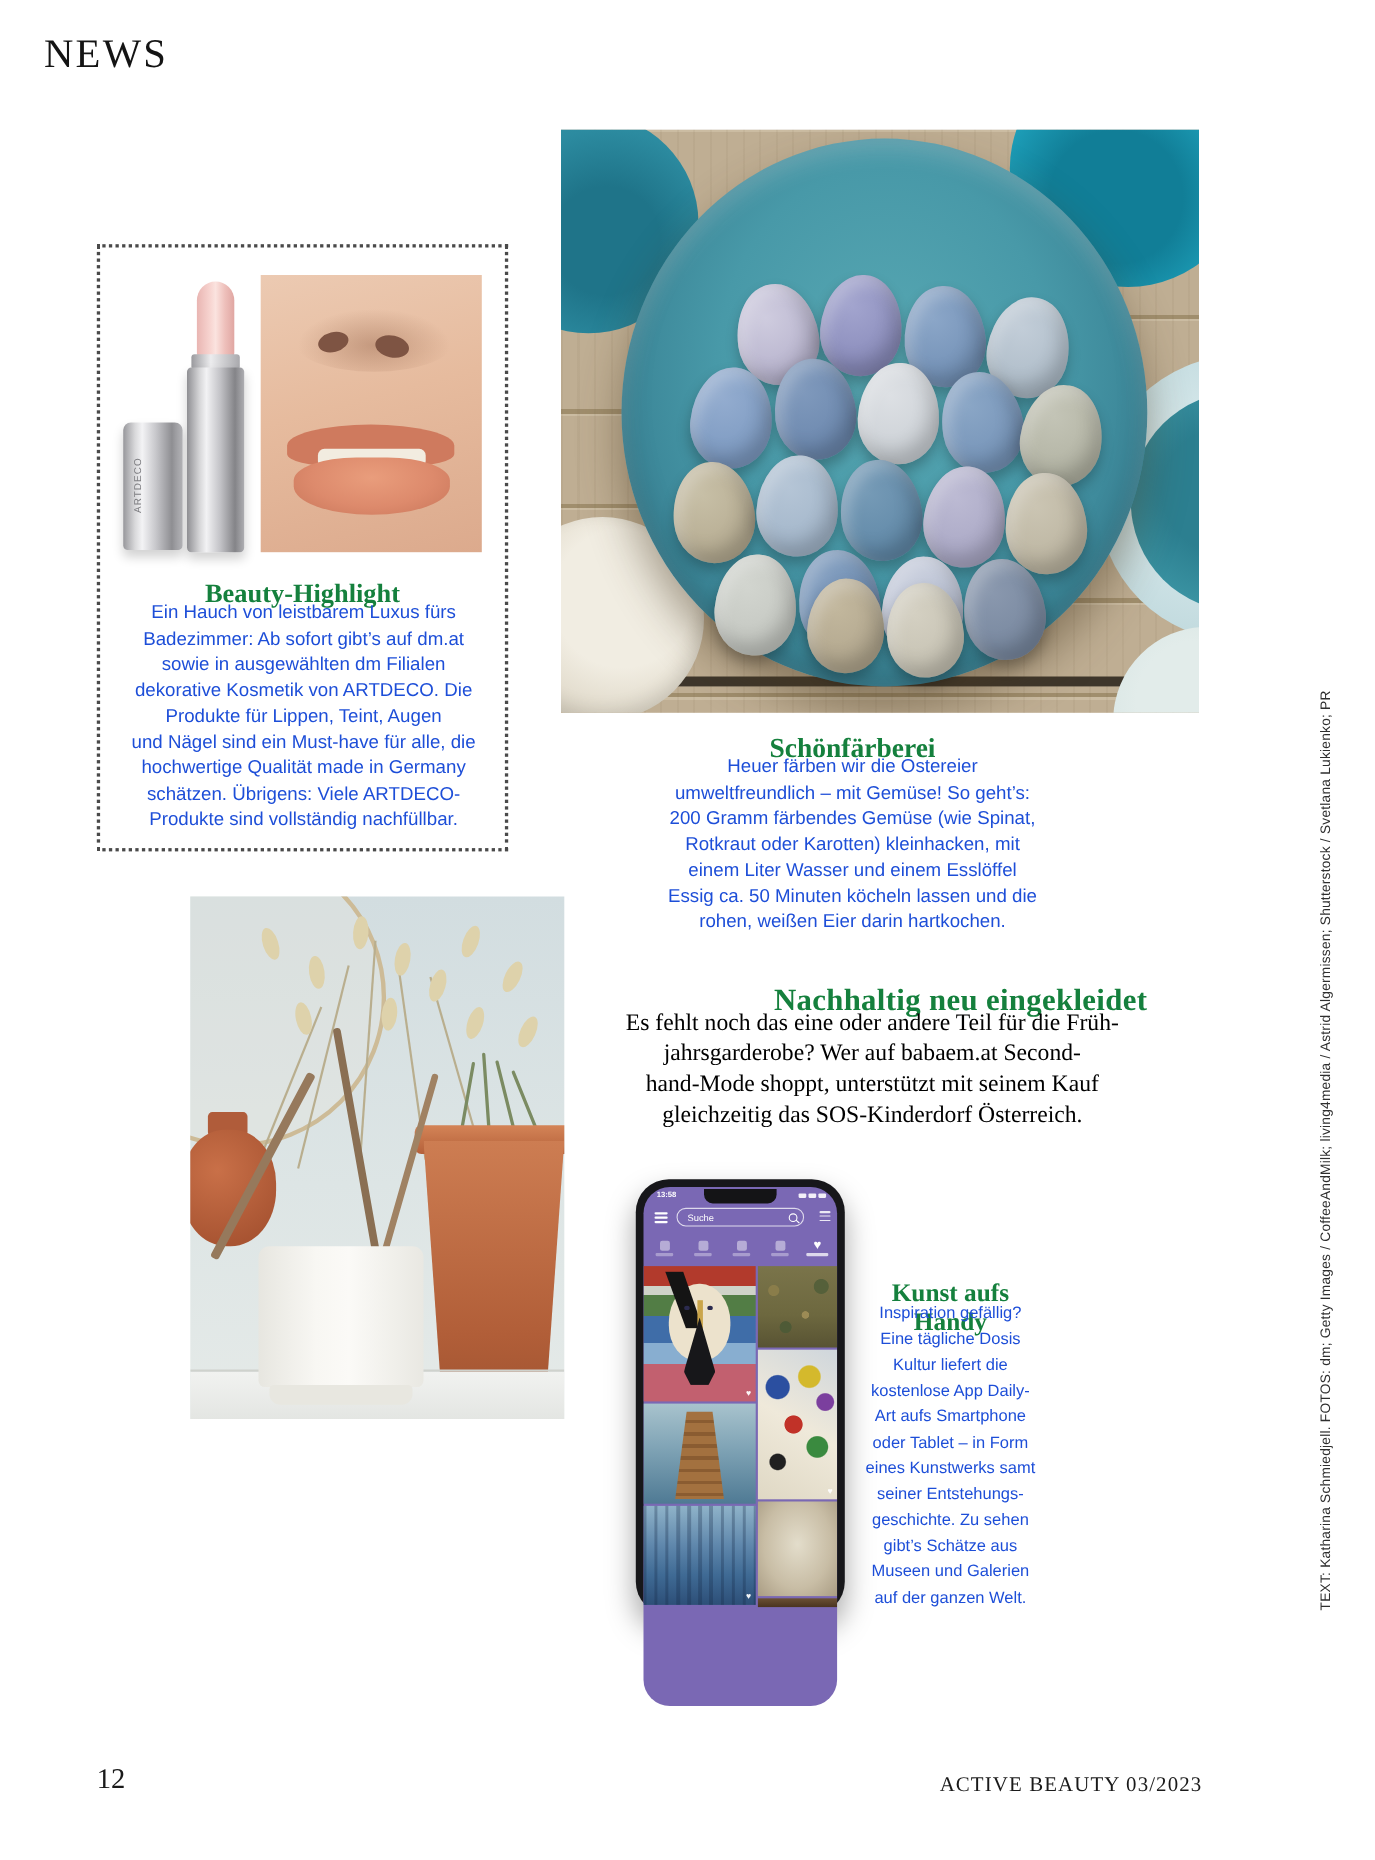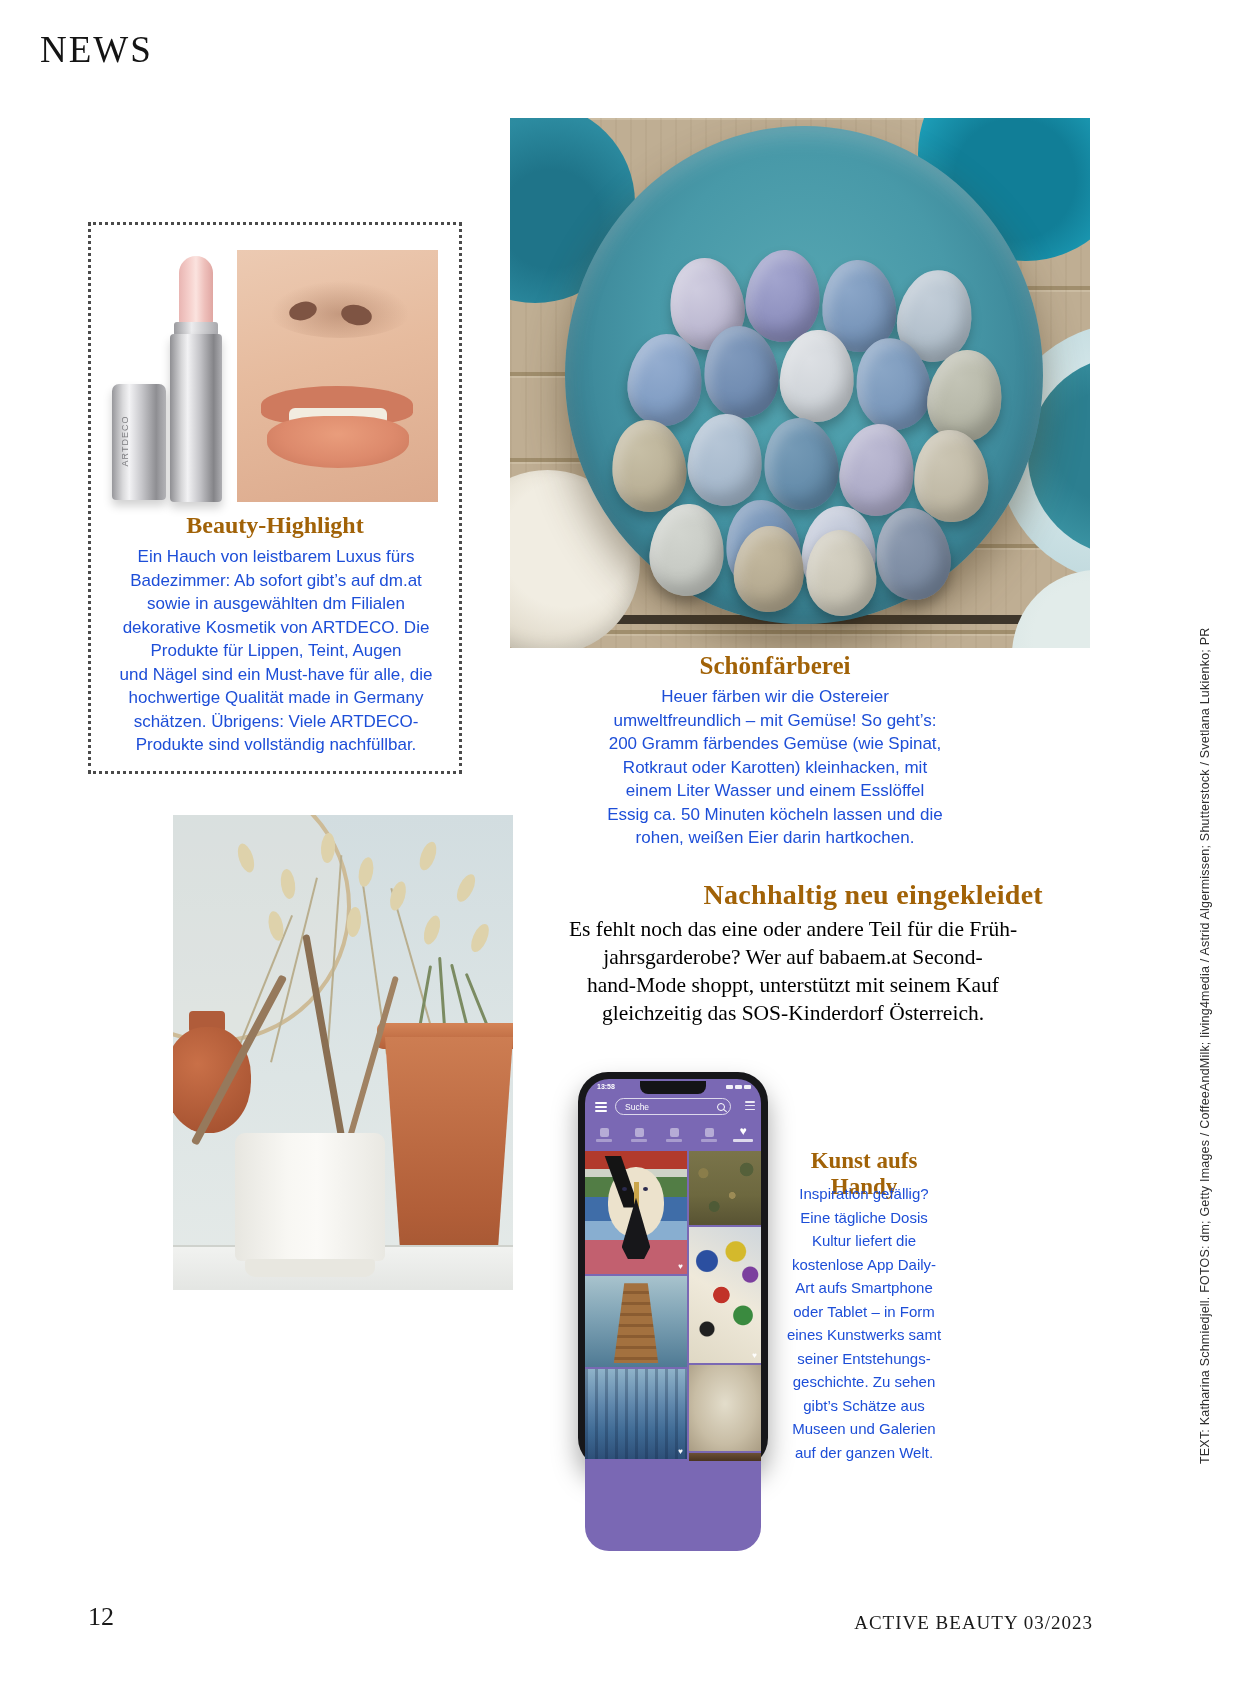--- a/index.html
+++ b/index.html
@@ -1,20 +1,20 @@
 <!DOCTYPE html>
 <html><head>
 <meta charset="utf-8">
 <style>
   html,body{margin:0;padding:0;background:#ffffff;}
   .page{position:relative;width:1250px;height:1691px;background:#fff;overflow:hidden;
         font-family:"Liberation Sans",sans-serif;color:#2d2d2d;}
   .abs{position:absolute;}
   .serif{font-family:"Liberation Serif",serif;}
-  .headline{font-family:"Liberation Serif",serif;font-weight:700;color:#a16207;text-align:center;}
+  .headline{font-family:"Liberation Serif",serif;font-weight:700;color:#15803d;text-align:center;margin-top:15px;}
   .bodytext{white-space:pre-line;text-align:center;color:#1d4ed8;}
 
   
   .dotted-box{left:88px;top:222px;width:374px;height:552px;border:3px dotted #4a4a4a;box-sizing:border-box;}
   .cap{left:112px;top:384px;width:54px;height:116px;border-radius:7px 7px 4px 4px;
        background:linear-gradient(90deg,#97979b 0%,#d9d9db 20%,#f3f3f5 32%,#c7c7cb 55%,#8e8e92 82%,#b8b8bc 100%);
        box-shadow:0 6px 10px rgba(0,0,0,0.18);}
   .cap-brand{position:absolute;left:-12px;top:52px;transform:rotate(-90deg);font-size:9px;letter-spacing:1px;color:#7d7d81;}
   .stick{left:170px;top:256px;width:52px;height:246px;}
   .balm{position:absolute;left:9px;top:0;width:34px;height:68px;border-radius:17px 17px 3px 3px;

